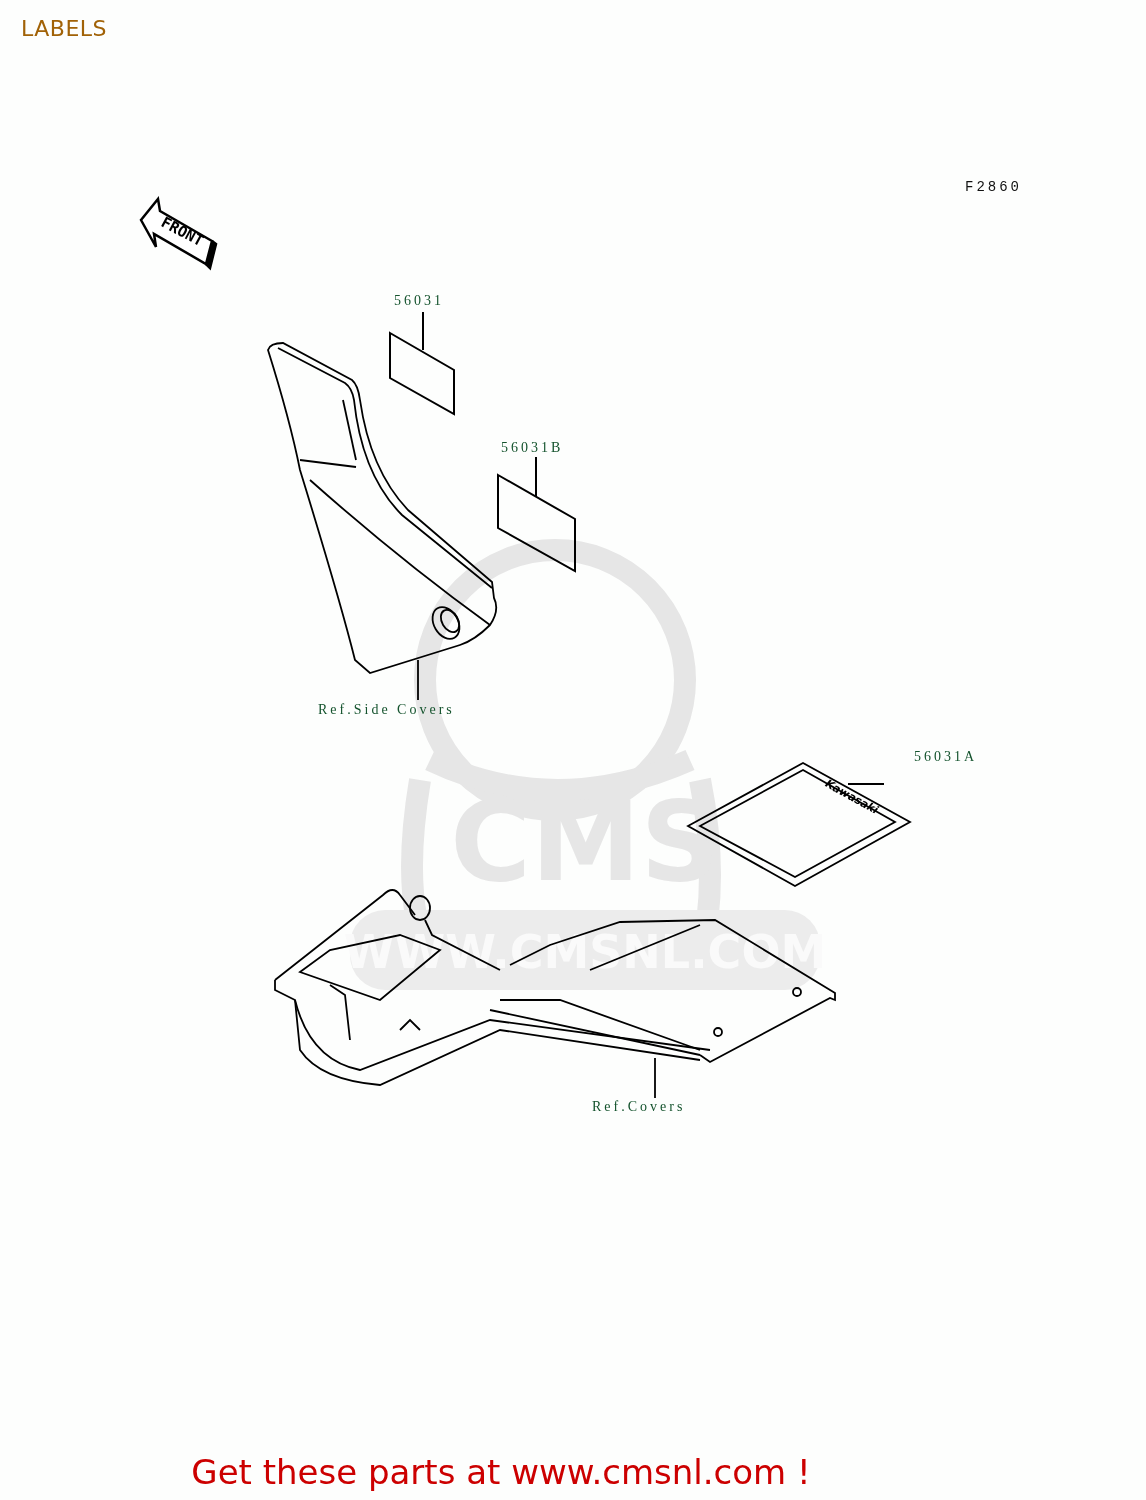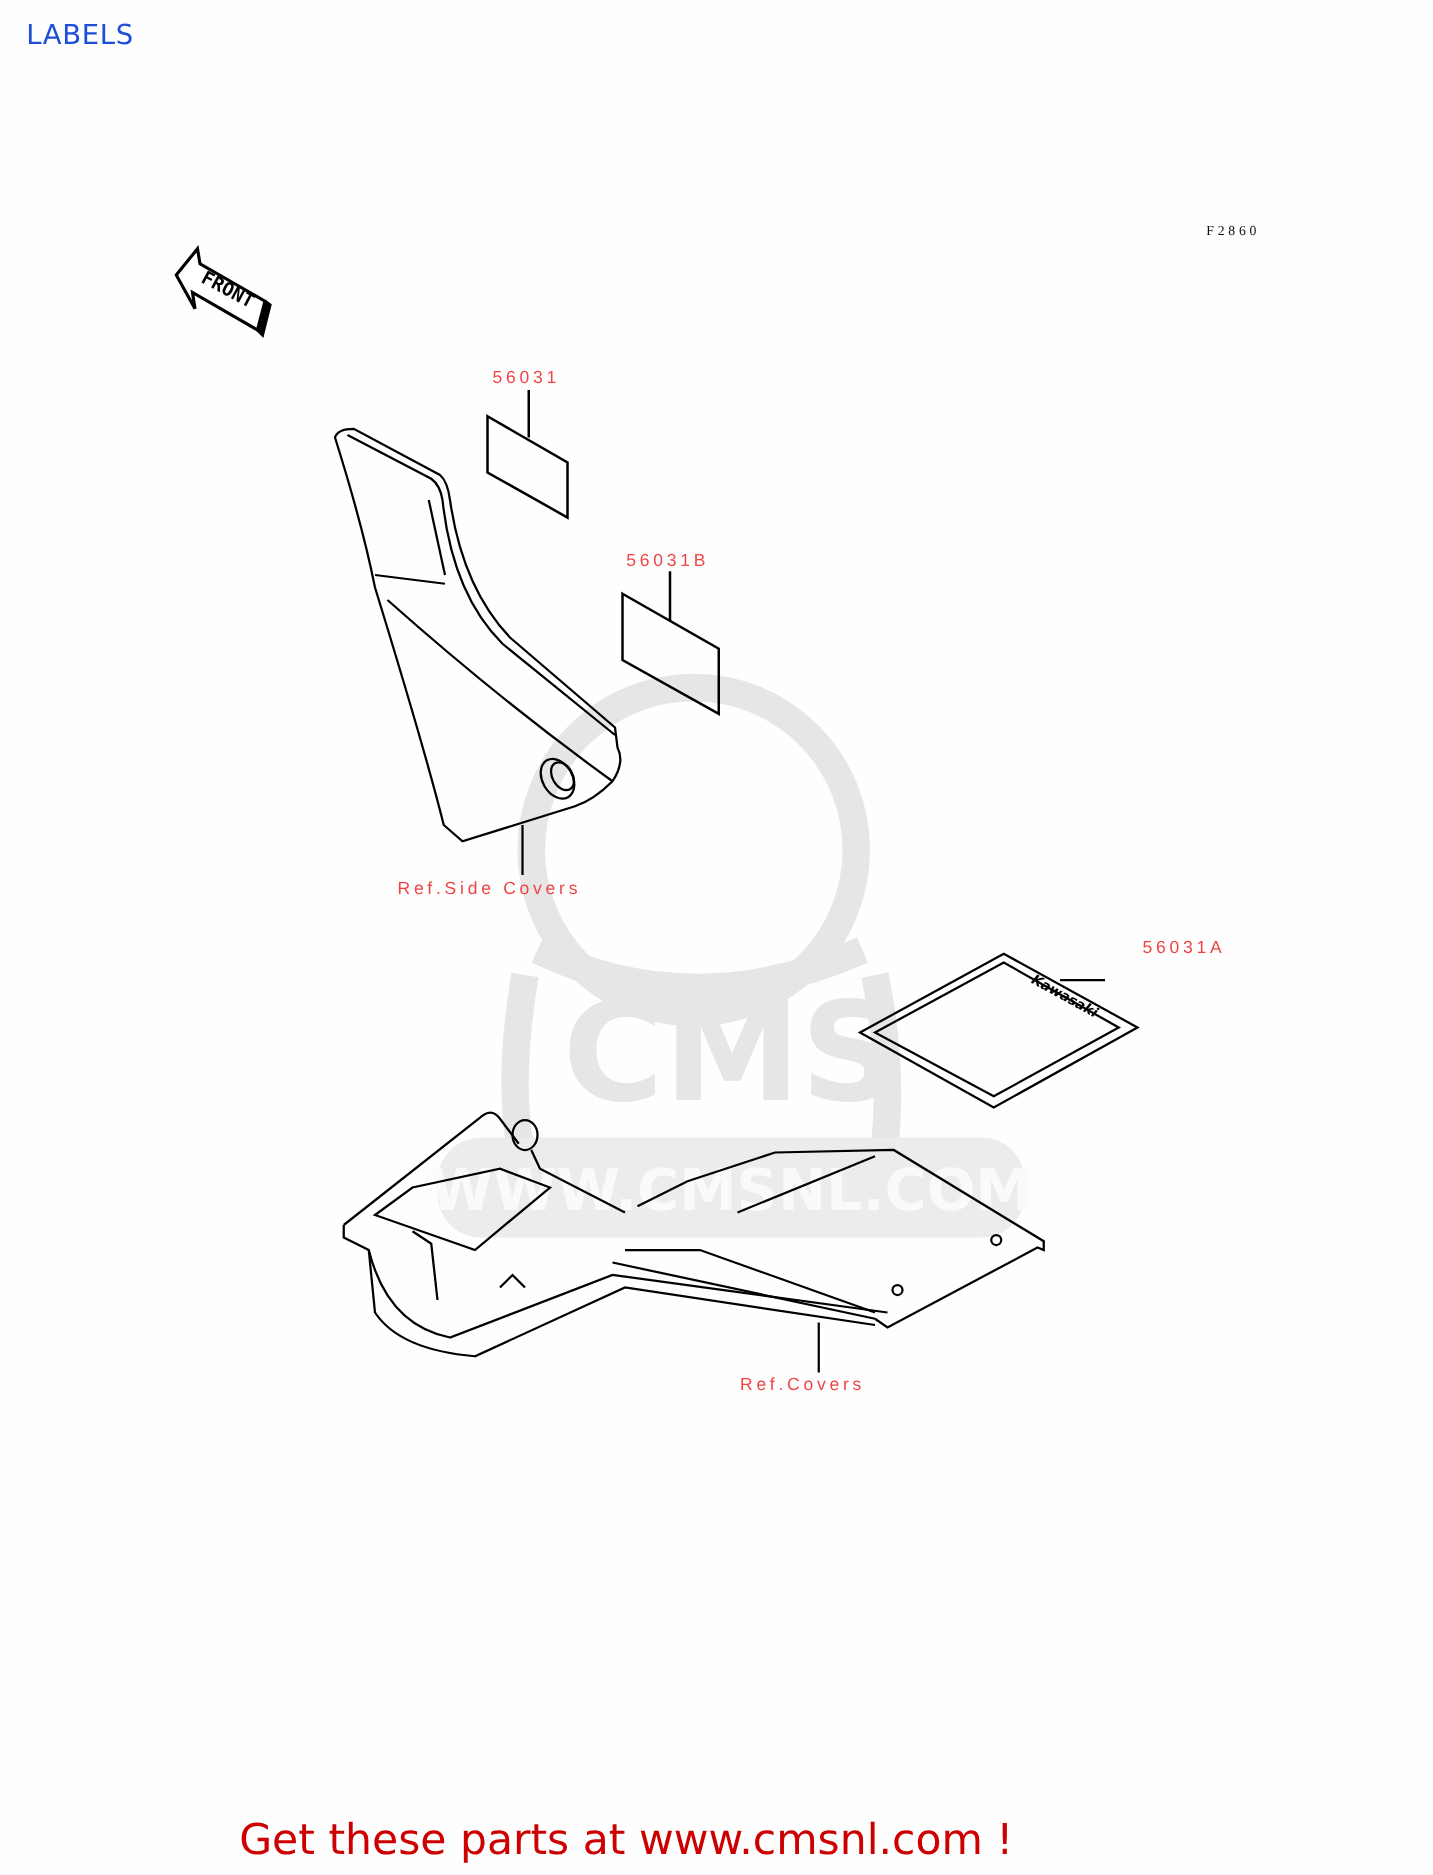--- a/index.html
+++ b/index.html
@@ -1,19 +1,19 @@
 <!DOCTYPE html>
 <html><head>
 <meta charset="utf-8">
 <style>
   html, body { margin:0; padding:0; background:#fdfefd; }
   body { width:1146px; height:1500px; position:relative; overflow:hidden; font-family:"DejaVu Sans", sans-serif; }
-  .title { position:absolute; left:21px; top:16px; font-size:22px; color:#1d4ed8; letter-spacing:0.5px; }
-  .code { position:absolute; font-family:Liberation Serif, serif; font-size:11px; letter-spacing:3px; color:#111;text-align:right; }
-  .callout { position:absolute; font-family:Liberation Sans, sans-serif; font-size:14px; letter-spacing:3px; color:#ef4444; }
+  .title { position:absolute; left:21px; top:16px; font-size:22px; color:#a16207; letter-spacing:0.5px; }
+  .code { position:absolute; font-family:Liberation Mono, monospace; font-size:14px; letter-spacing:3px; color:#111;text-align:right; }
+  .callout { position:absolute; font-family:Liberation Serif, serif; font-size:14px; letter-spacing:3px; color:#14532d; }
   .footer { position:absolute; left:0; width:1002px; top:1452px; text-align:center; font-family:"DejaVu Sans", sans-serif; font-size:34px; color:#cc0000; }
   svg.art { position:absolute; left:0; top:0; }
 </style>
 </head>
 <body>
 
 <div class="title">LABELS</div>
 <div class="code" style="left:965px; top:179px;">F2860</div>
 
 <svg class="art" width="1146" height="1500" viewBox="0 0 1146 1500">

